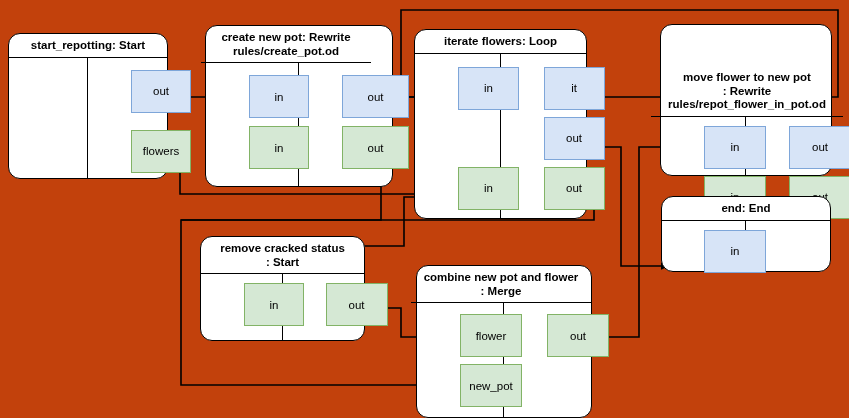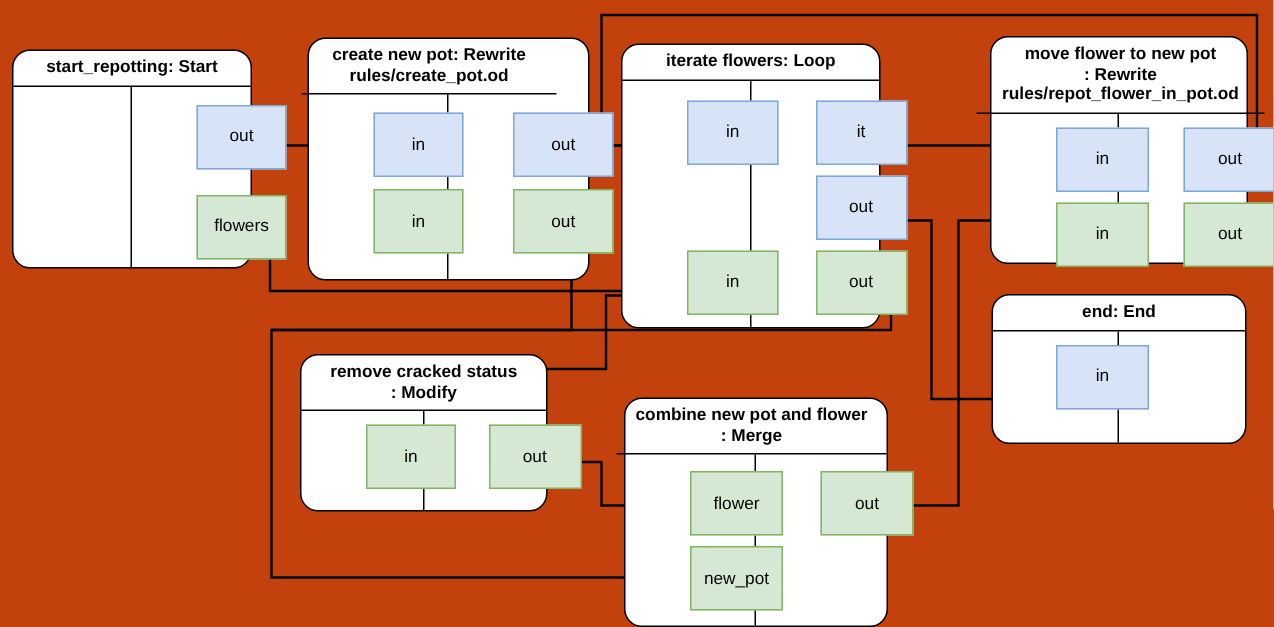--- a/index.html
+++ b/index.html
@@ -95,48 +95,48 @@
       </div>
       <div class="col">
         <div class="port blue" style="left:9px;top:13px;width:61px;height:43px;">it</div>
         <div class="port blue" style="left:9px;top:63px;width:61px;height:43px;">out</div>
         <div class="port green" style="left:9px;top:113px;width:61px;height:43px;">out</div>
       </div>
     </div>
   </div>
 
   <div class="node" style="left:660px;top:24px;width:172px;height:152px;">
-    <div class="node-title ovf" style="width:192px;margin-left:-10px;">move flower to new pot
+    <div class="node-title ovf" style="width:192px;margin-left:-10px;margin-top:41px;">move flower to new pot
 : Rewrite
 rules/repot_flower_in_pot.od</div>
     <div class="node-body">
       <div class="col left">
         <div class="port blue" style="left:9px;top:9px;width:62px;height:43px;">in</div>
         <div class="port green" style="left:9px;top:59px;width:62px;height:43px;">in</div>
       </div>
       <div class="col">
         <div class="port blue" style="left:9px;top:9px;width:62px;height:43px;">out</div>
         <div class="port green" style="left:9px;top:59px;width:62px;height:43px;">out</div>
       </div>
     </div>
   </div>
 
-  <div class="node" style="left:661px;top:196px;width:170px;height:100px;justify-content:space-between;">
+  <div class="node" style="left:661px;top:196px;width:170px;height:76px;justify-content:space-between;">
     <div class="node-title">end: End</div>
     <div class="node-body">
       <div class="col left">
         <div class="port blue" style="left:8px;top:9px;width:62px;height:43px;">in</div>
       </div>
       <div class="col"></div>
     </div>
   </div>
 
   <div class="node" style="left:200px;top:236px;width:165px;height:105px;">
     <div class="node-title">remove cracked status
-: Modify</div>
+: Start</div>
     <div class="node-body">
       <div class="col left">
         <div class="port green" style="left:9px;top:9px;width:60px;height:43px;">in</div>
       </div>
       <div class="col">
         <div class="port green" style="left:9px;top:9px;width:62px;height:43px;">out</div>
       </div>
     </div>
   </div>
 

